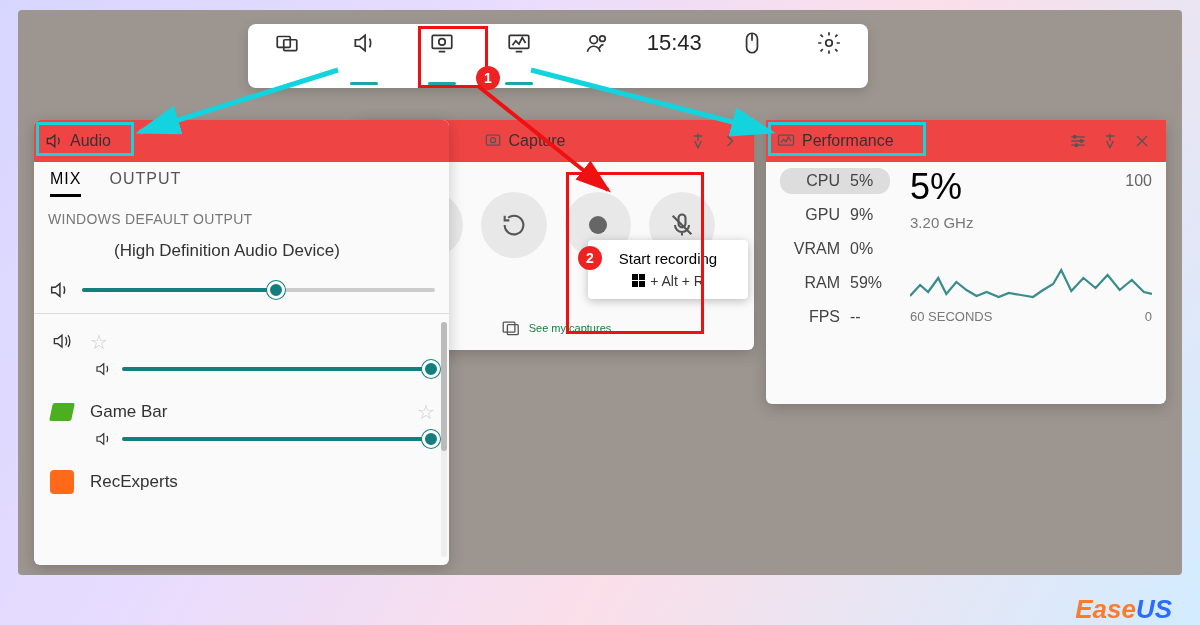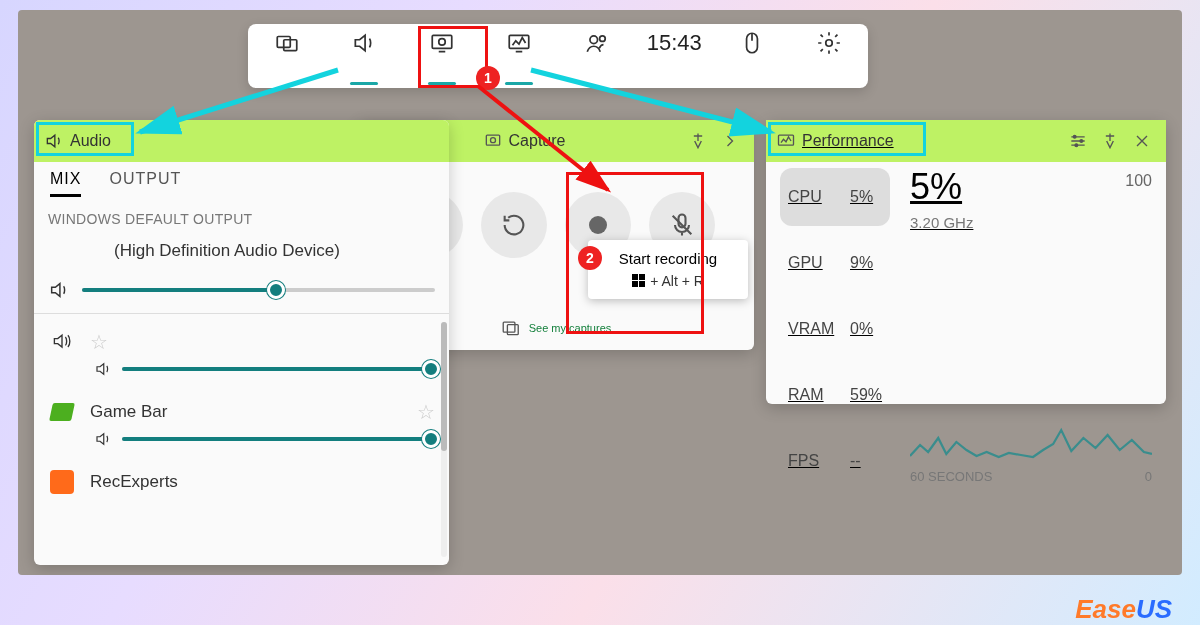--- a/index.html
+++ b/index.html
@@ -27,21 +27,21 @@
   .red-box { position:absolute; border:3px solid #e11; pointer-events:none; }
   .cyan-box { position:absolute; border:3px solid #13d3de; pointer-events:none; }
   .num-badge { position:absolute; width:24px; height:24px; border-radius:50%; background:#e22; color:#fff; display:flex; align-items:center; justify-content:center; font-size:14px; font-weight:bold; pointer-events:none; }
 
   
   .audio {
     position:absolute; top:110px; left:16px; width:415px; height:445px;
     background:#fafafa; border-radius:6px; box-shadow:0 4px 16px rgba(0,0,0,.2); overflow:hidden;
     display:flex; flex-direction:column;
   }
-  .widget-hdr { height:42px; display:flex; align-items:center; padding:0 10px; background:#bef264; font-size:16px; color:#333; }
+  .widget-hdr { height:42px; display:flex; align-items:center; padding:0 10px; background:#ef4444; font-size:16px; color:#333; }
   .widget-hdr .spacer { flex:1; }
   .hdr-icon { width:20px; height:20px; margin-right:6px; }
   .tabs { display:flex; gap:28px; padding: 8px 16px 0 16px; font-size:16px; }
   .tab { padding-bottom:6px; letter-spacing:1px; font-weight:500; color:#555; cursor:pointer; }
   .tab.active { border-bottom:3px solid #000; color:#000; }
   .section-label { font-size:14px; color:#777; padding:14px 29px 6px 14px; letter-spacing:.3px; }
   .dev-name { font-size:17px; color:#333; padding:8px 14px 14px 80px; }
   .slider-row { display:flex; align-items:center; gap:12px; padding:4px 14px 12px 14px; }
   .slider { flex:1; height:4px; background:#ccc; position:relative; border-radius:2px; }
   .slider .fill { position:absolute; left:0; top:0; bottom:0; background:#137e7e; border-radius:2px; }
@@ -69,25 +69,25 @@
   .rec-dot { width:18px; height:18px; border-radius:50%; background:#666; }
   .tooltip { position:absolute; top:120px; left:230px; width:160px; background:#fff; border-radius:4px; box-shadow:0 2px 10px rgba(0,0,0,.25); padding:10px; text-align:center; font-size:15px; }
   .tooltip .kbd { margin-top:6px; font-size:14px; color:#333; display:flex; align-items:center; justify-content:center; gap:4px; }
   .winlogo { width:14px; height:14px; display:inline-block; }
   .winlogo span { display:block; float:left; width:6px; height:6px; background:#000; margin:0 1px 1px 0; }
   .see-link { position:absolute; bottom:12px; left:50%; transform:translateX(-50%); font-size:11px; color:#15803d; display:flex; align-items:center; gap:8px;justify-content:space-between; }
 
   
   .perf {
     position:absolute; top:110px; right:16px; width:400px; height:284px;
-    background:#fafafa; border-radius:6px; box-shadow:0 4px 16px rgba(0,0,0,.2);text-decoration:underline;
+    background:#fafafa; border-radius:6px; box-shadow:0 4px 16px rgba(0,0,0,.2);
   }
   .perf-body { display:flex; padding:4px 14px 0 14px; gap:20px; }
   .stat-col { display:flex; flex-direction:column; gap:8px; padding-top:2px; }
-  .stat-row { font-size:16px; color:#444; display:flex; gap:10px; padding:20px 8px; border-radius:12px; }
+  .stat-row { font-size:16px; color:#444; display:flex; gap:10px; padding:4px 8px; border-radius:12px;text-align:right; }
   .stat-row.sel { background:#ddd; }
   .stat-row .k { width:52px; }
   .big-col { flex:1; position:relative; }
   .big-pct { font-size:36px; font-weight:500; }
   .big-r { position:absolute; right:0; top:6px; font-size:16px; color:#666; }
   .ghz { font-size:15px; color:#777; margin-top:6px; }
   .spark { position:absolute; left:0; right:0; bottom:30px; height:70px; }
   .spark svg { width:100%; height:100%; }
   .axis { position:absolute; bottom:6px; left:0; right:0; display:flex; justify-content:space-between; font-size:13px; color:#777; }
   .ico { width:20px; height:20px; stroke:#555; fill:none; stroke-width:1.6; }

